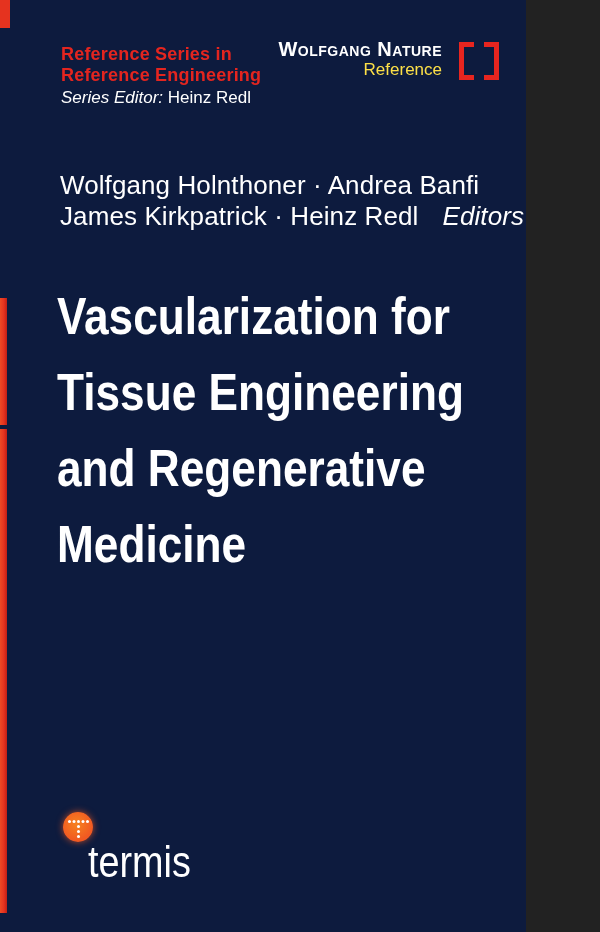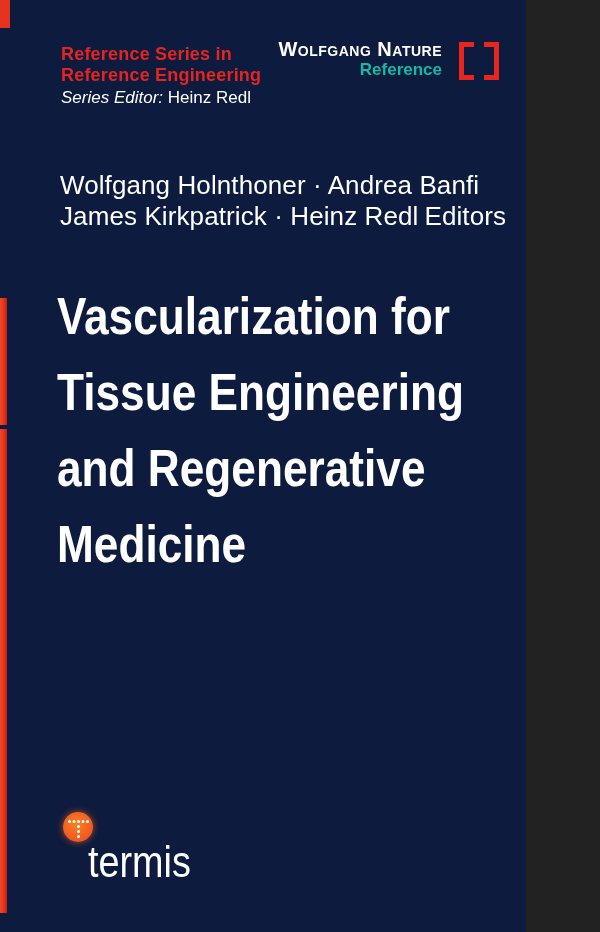--- a/index.html
+++ b/index.html
@@ -19,28 +19,28 @@
   
   .series{position:absolute;left:61px;top:44px;line-height:21px;}
   .series .bold-red{color:#e4251f;font-weight:700;font-size:18px;letter-spacing:.2px;}
   .series .subseries{color:#b84a52;font-weight:400;font-size:17px;letter-spacing:.2px;}
   .series .series-editor{color:#ffffff;font-size:17px;margin-top:1px;}
   .series .series-editor .lbl{font-style:italic;}
   
   .publisher{position:absolute;top:40px;right:27px;display:flex;align-items:flex-start;}
   .pub-text{text-align:right;margin-right:17px;}
   .pub-name{color:#ffffff;font-weight:700;font-variant:small-caps;font-size:20px;letter-spacing:.5px;line-height:19px;}
-  .pub-imprint{color:#14b8a6;font-weight:700;font-size:17px;line-height:20px;margin-top:1px;}
+  .pub-imprint{color:#fde047;font-weight:400;font-size:17px;line-height:20px;margin-top:1px;}
   .brackets{display:flex;gap:10px;margin-top:2px;}
   .bracket{width:15px;height:38px;box-sizing:border-box;border:5px solid #e8251f;}
   .bracket.l{border-right:none;}
   .bracket.r{border-left:none;}
   
   .editors{position:absolute;left:60px;top:170px;color:#fff;font-size:26px;line-height:31px;letter-spacing:.1px;}
-  .editors .role{margin-left:6px;}
+  .editors .role{font-style:italic;margin-left:24px;}
   
   .title{
     position:absolute;left:57px;top:278px;
     color:#ffffff;font-weight:700;font-size:52px;line-height:76px;
     transform:scaleX(0.85);transform-origin:left top;
     white-space:nowrap;letter-spacing:0;
   }
   
   .termis-logo{position:absolute;left:63px;top:812px;}
   .termis-circle{

